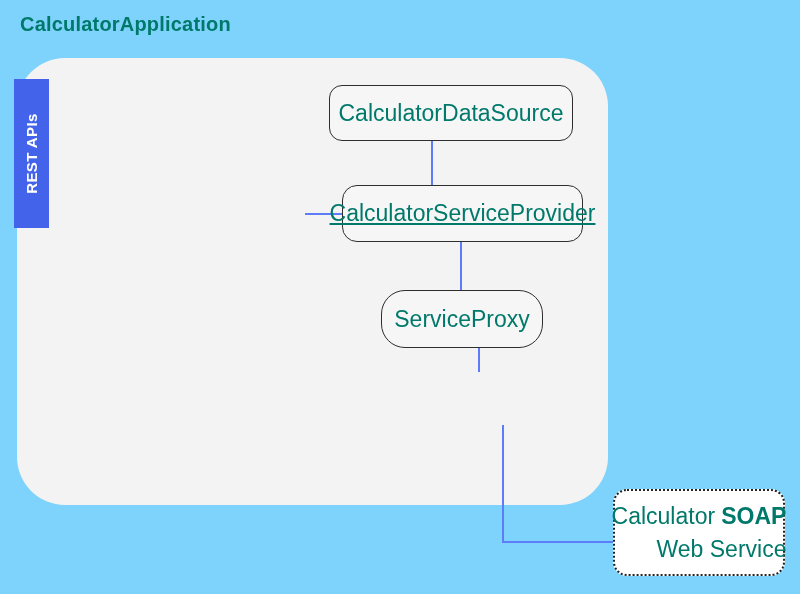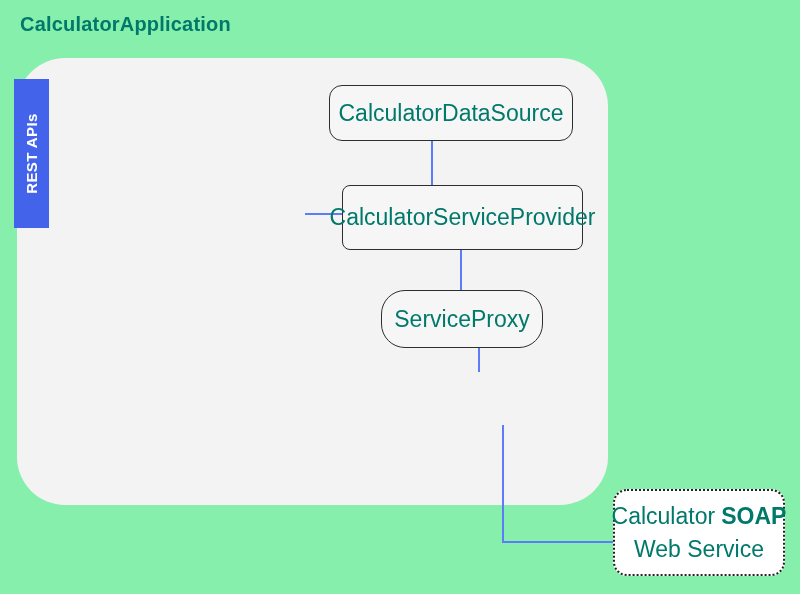--- a/index.html
+++ b/index.html
@@ -1,20 +1,20 @@
 <!DOCTYPE html>
 <html><head>
 <meta charset="utf-8">
 <style>
   html, body { margin: 0; padding: 0; background: #ffffff; }
   .canvas {
     position: relative;
     width: 800px;
     height: 594px;
-    background: #86efac;
+    background: #7dd3fc;
     font-family: "Liberation Sans", sans-serif;
     overflow: hidden;
   }
   .page-title {
     position: absolute;
     left: 20px;
     top: 13px;
     font-size: 20px;
     font-weight: bold;
     color: #00796B;
@@ -46,29 +46,30 @@
     left: 35px;
     top: 59px;
     width: 270px;
     height: 188px;
     border: 2.5px solid #0B7A6E;
     border-radius: 30px;
     background: transparent;
     font-size: 24px;
   }
   .node-datasource  { left: 329px; top: 85px;  width: 244px; height: 56px; }
-  .node-provider    { left: 342px; top: 185px; width: 241px; height: 65px; border-radius: 8px; }
+  .node-provider    { left: 342px; top: 185px; width: 241px; height: 57px; border-radius: 15px; text-decoration: underline; }
   .node-proxy       { left: 381px; top: 290px; width: 162px; height: 58px; border-radius: 24px; }
   .node-connector   { left: 408px; top: 372px; width: 165px; height: 53px; border-radius: 14px; }
   .node-webservice  {
     left: 613px; top: 489px; width: 172px; height: 87px;
     border: 2px dotted #222222;
     border-radius: 14px;
     background: #ffffff;
     line-height: 1.4;
+    text-align: right;
   }
   .bold-part { font-weight: bold; }
   .gap-after { margin-right: 0.27em; }
   .rest-tab {
     position: absolute;
     left: 14px;
     top: 79px;
     width: 35px;
     height: 149px;
     background: #4363EB;

